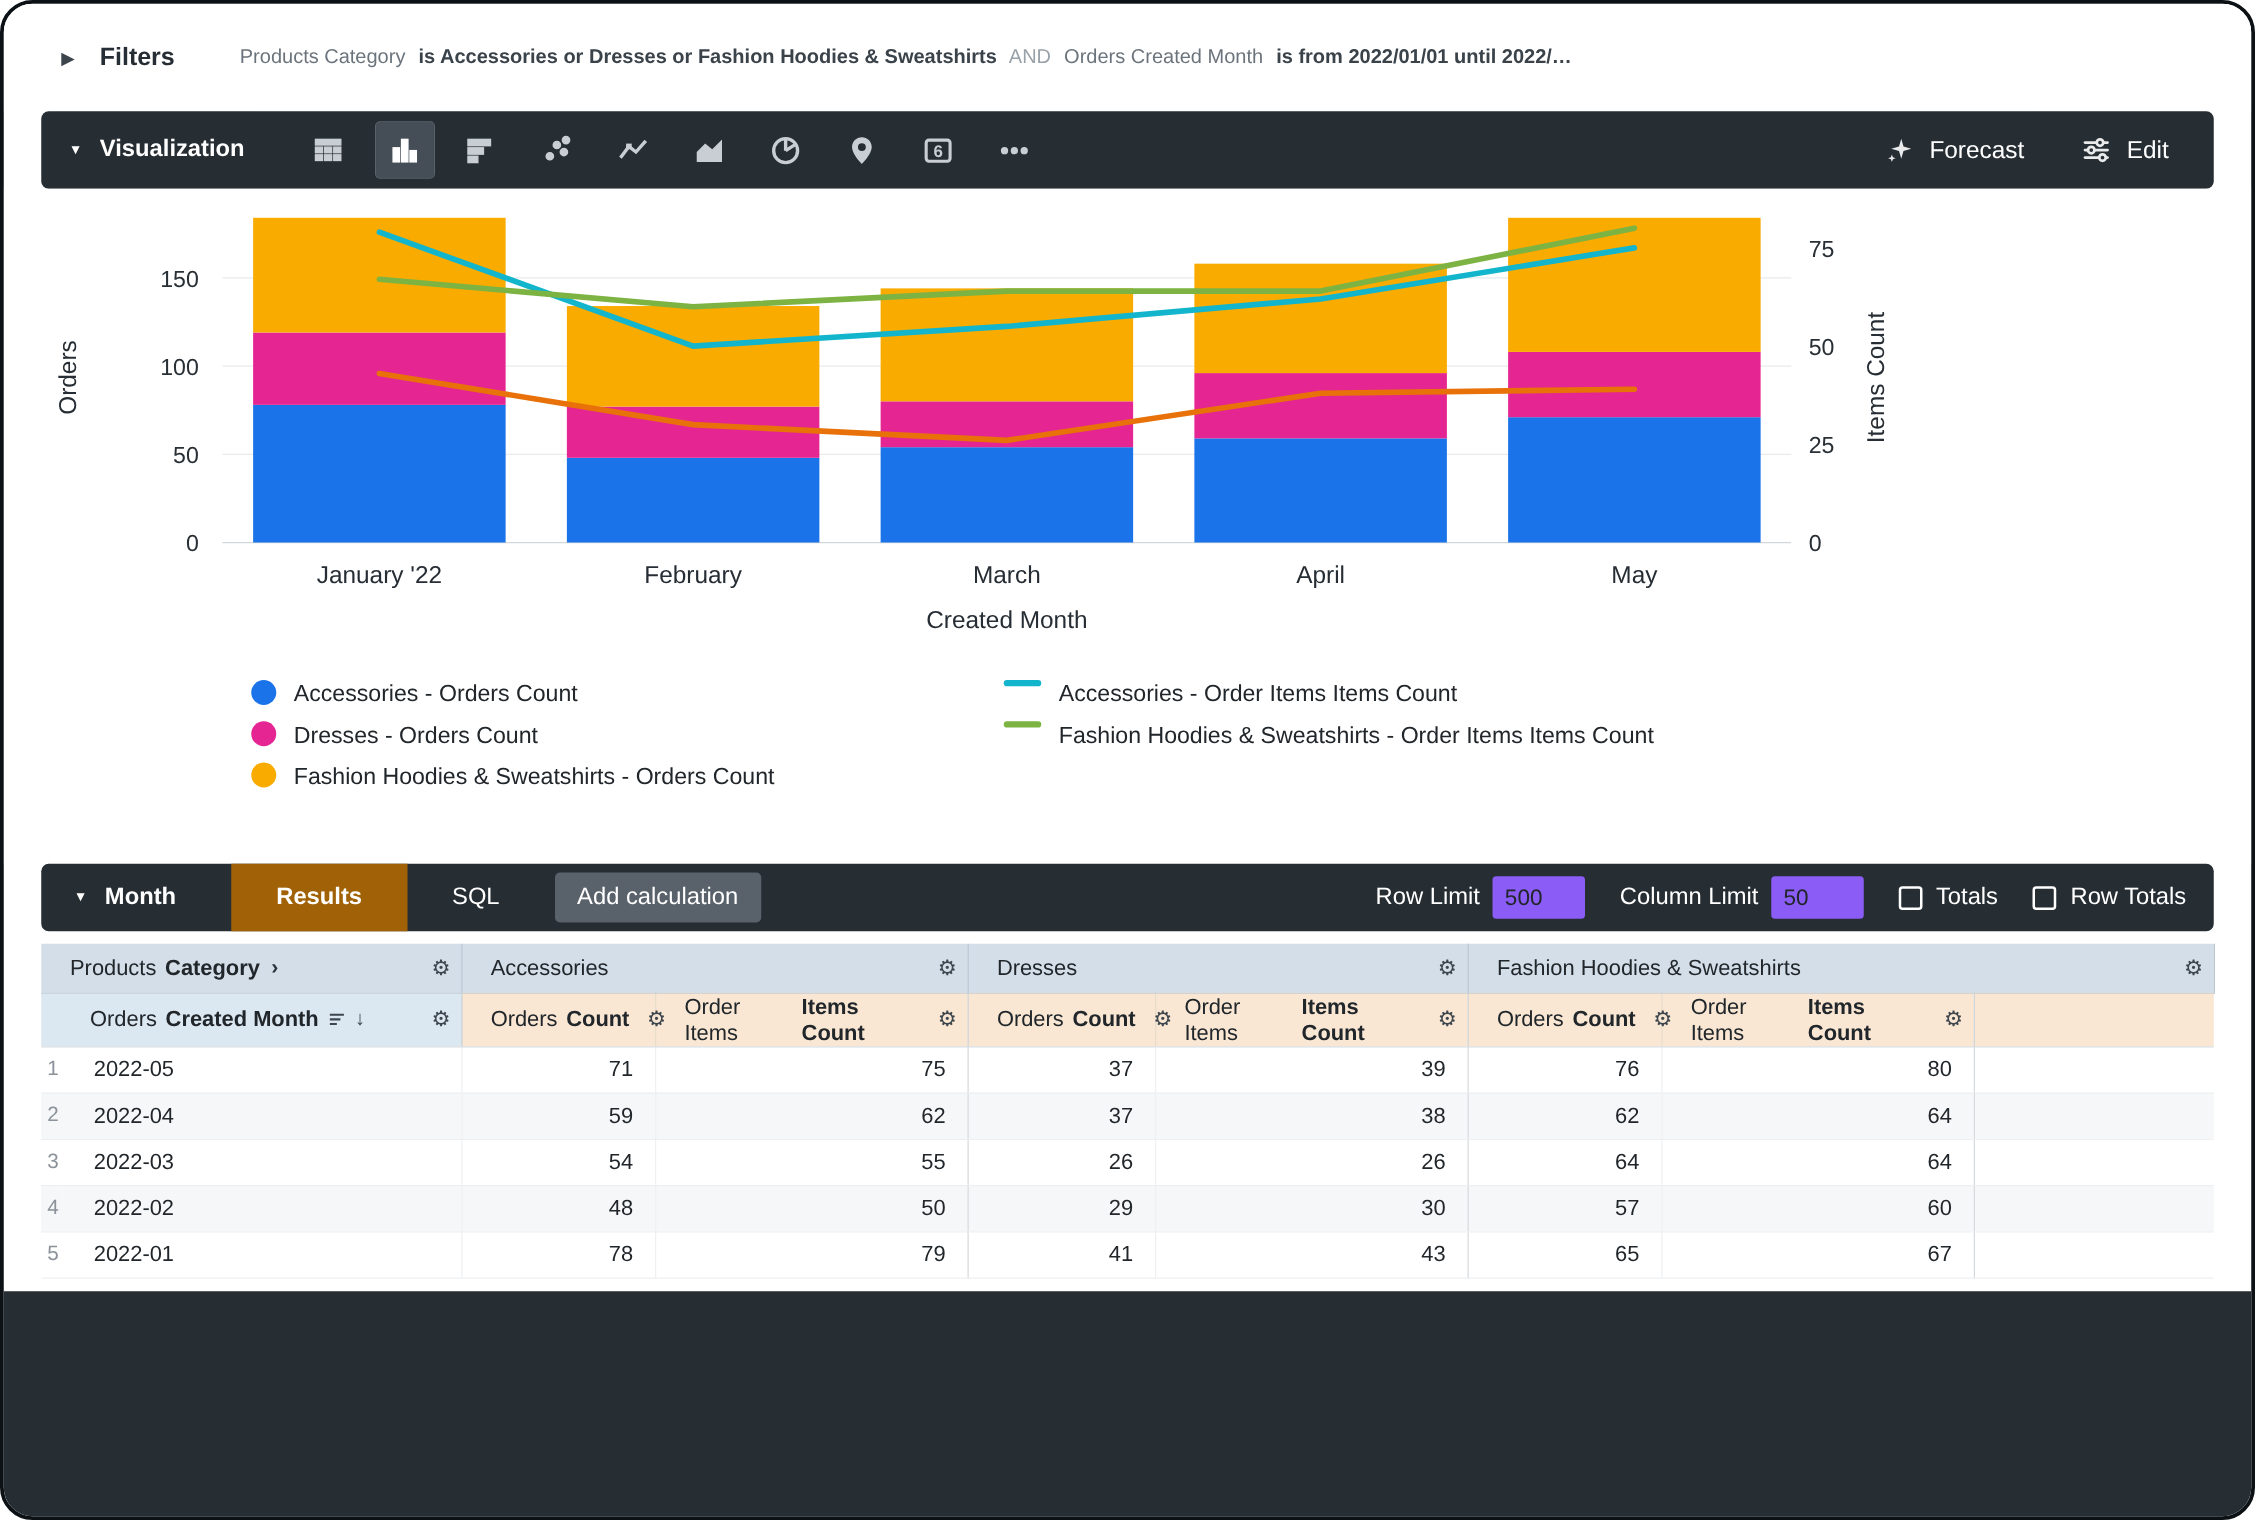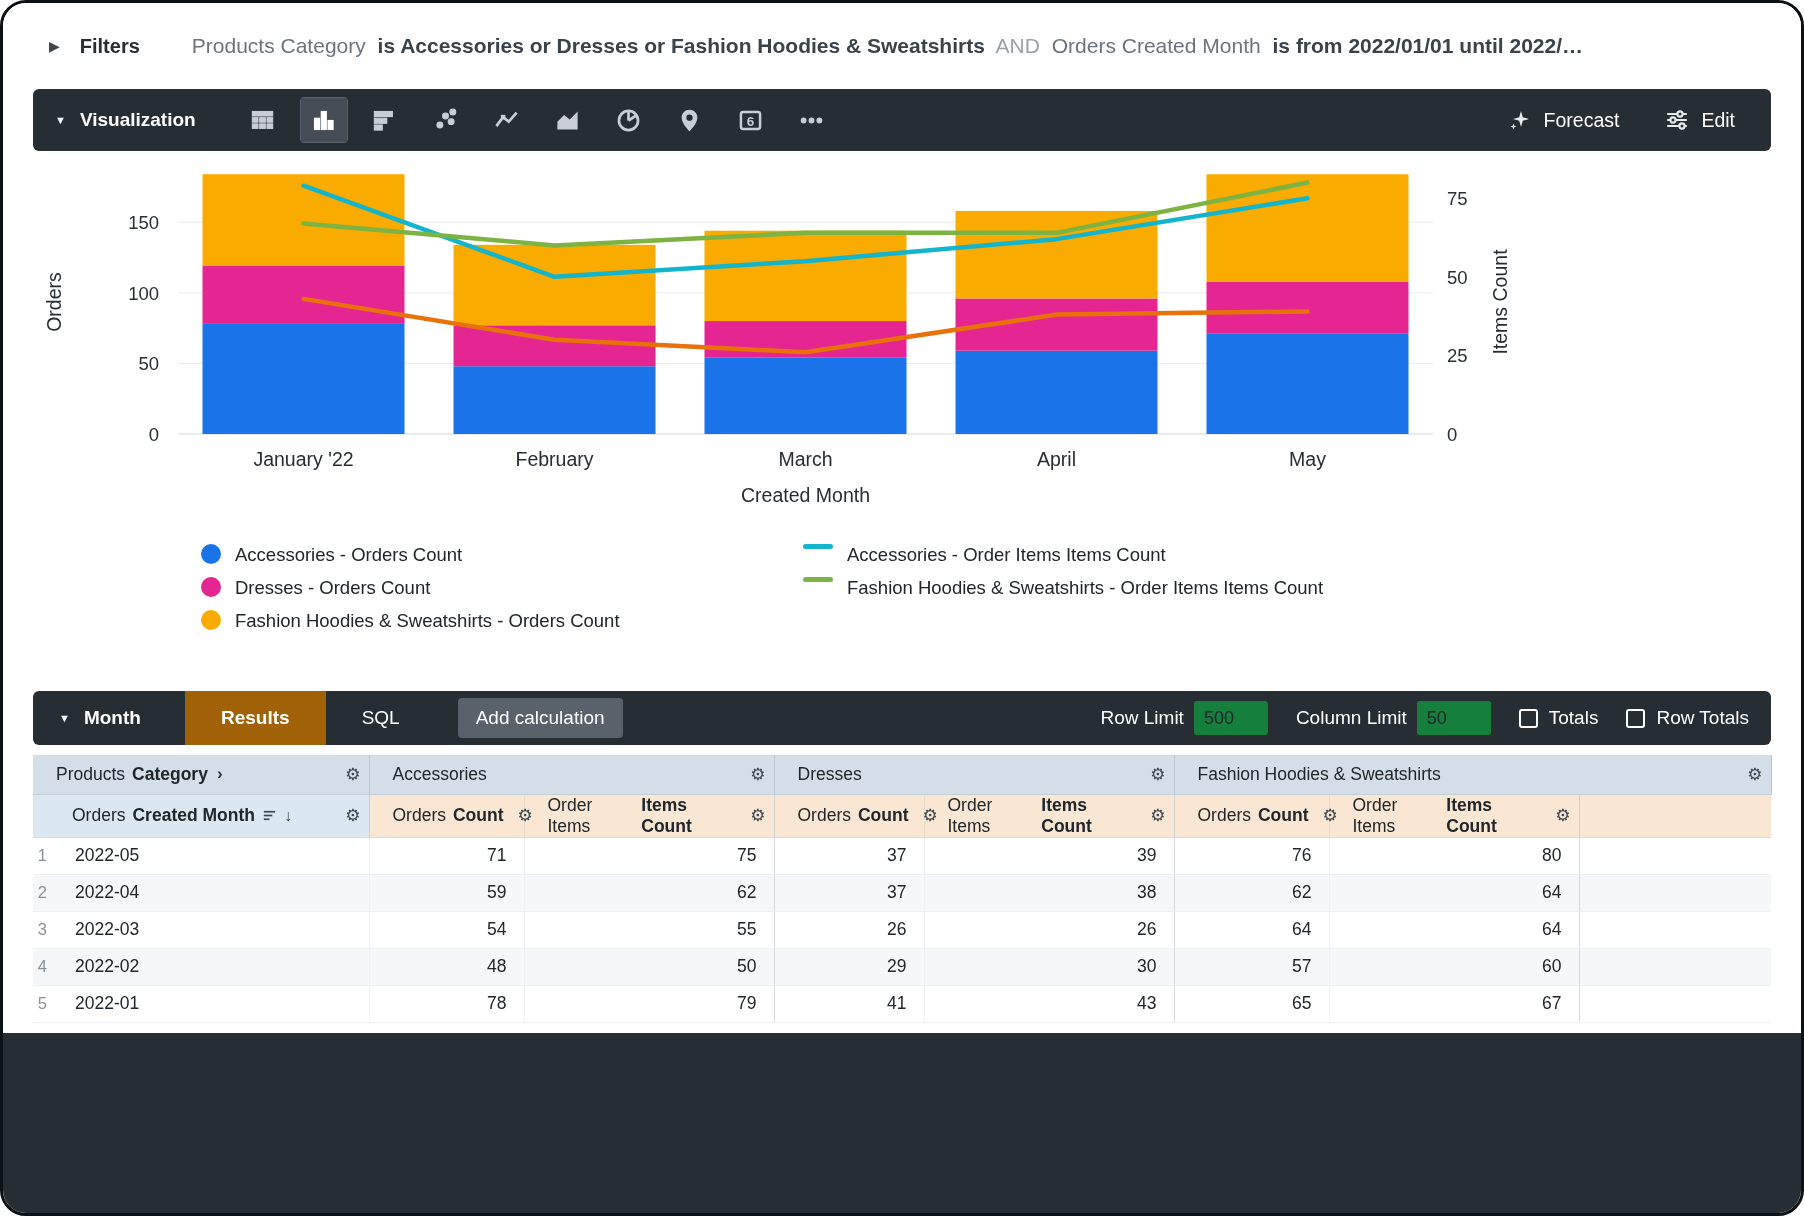--- a/index.html
+++ b/index.html
@@ -10,21 +10,21 @@
     width:1804px; height:1216px; margin:0 auto;
     background:#ffffff; border:3px solid #0c1116; border-radius:26px;
     overflow:hidden; display:flex; flex-direction:column;
   }
 
   
   .filter-bar{ flex:0 0 86px; display:flex; align-items:center; padding:0 34px; background:#fff;
                white-space:nowrap; overflow:hidden; }
   .tri{ color:#3c444c; font-size:14px; margin-left:12px; }
   .filters-label{ font-size:20px; font-weight:bold; color:#262d34; margin-left:20px; }
-  .filter-text{ margin-left:52px; font-size:21px; overflow:hidden; }
+  .filter-text{ margin-left:52px; font-size:16px; overflow:hidden; }
   .filter-text span{ margin-right:6px; }
   .f-dim{ color:#6b747c; }
   .f-bold{ color:#3a424a; font-weight:bold; }
   .f-and{ color:#9aa2a9; }
 
   
   .dark-bar{ margin:0 30px; background:#262d33; border-radius:6px; display:flex; align-items:center; color:#fff; }
   .viz-bar{ flex:0 0 62px; height:62px; padding:0 14px 0 22px; }
   .section-title{ display:flex; align-items:center; gap:14px; font-size:19px; font-weight:bold; }
   .chev{ font-size:11px; }
@@ -51,26 +51,26 @@
   .legend-item{ display:flex; align-items:flex-start; gap:14px; font-size:18.5px; color:#21262b; height:22px; cursor:pointer; }
   .dot{ width:20px; height:20px; border-radius:50%; flex:0 0 20px; }
   .line-swatch{ width:30px; height:5px; border-radius:2.5px; flex:0 0 30px; }
 
   
   .data-bar{ flex:0 0 54px; height:54px; padding-right:22px; }
   .data-label{ display:flex; align-items:center; gap:14px; padding:0 26px; width:152px;
                font-weight:bold; font-size:19px; cursor:pointer; }
   .tab{ height:100%; display:flex; align-items:center; padding:0 36px; font-size:19px; cursor:pointer; }
   .tab.selected{ background:#a16207; font-weight:bold; }
-  .add-calc{ margin-left:22px; background:#59616a; color:#fff; border:none; border-radius:4px;
+  .add-calc{ margin-left:8px; background:#59616a; color:#fff; border:none; border-radius:4px;
              font-size:19px; padding:9px 18px; cursor:pointer; font-family:inherit; }
   .spacer{ flex:1; }
   .limit-label{ font-size:19px; margin-left:28px; margin-right:10px; white-space:nowrap; }
   .limit-input{ width:74px; height:34px; border:none; border-radius:3px; font-size:18px;
-                padding:0 10px; color:#21262b; font-family:inherit; background:#15803d; }
+                padding:0 10px; color:#21262b; font-family:inherit; background:#8b5cf6; }
   .check{ display:flex; align-items:center; gap:11px; margin-left:28px; font-size:19px; cursor:pointer; white-space:nowrap; }
   .box{ width:19px; height:19px; border:2px solid #fff; border-radius:3px; background:transparent; }
 
   
   .table-wrap{ margin:10px 30px 0; background:#fff; }
   .results-table{ width:100%; border-collapse:collapse; table-layout:fixed; font-size:17.5px; color:#21262b; }
   .results-table th{ font-weight:400; text-align:left; }
   .th-inner{ display:flex; align-items:center; gap:7px; padding-right:8px;margin-left:15px; }
   .sp{ flex:1; }
   .gear{ font-size:17px; color:#3f474e; cursor:pointer; }

